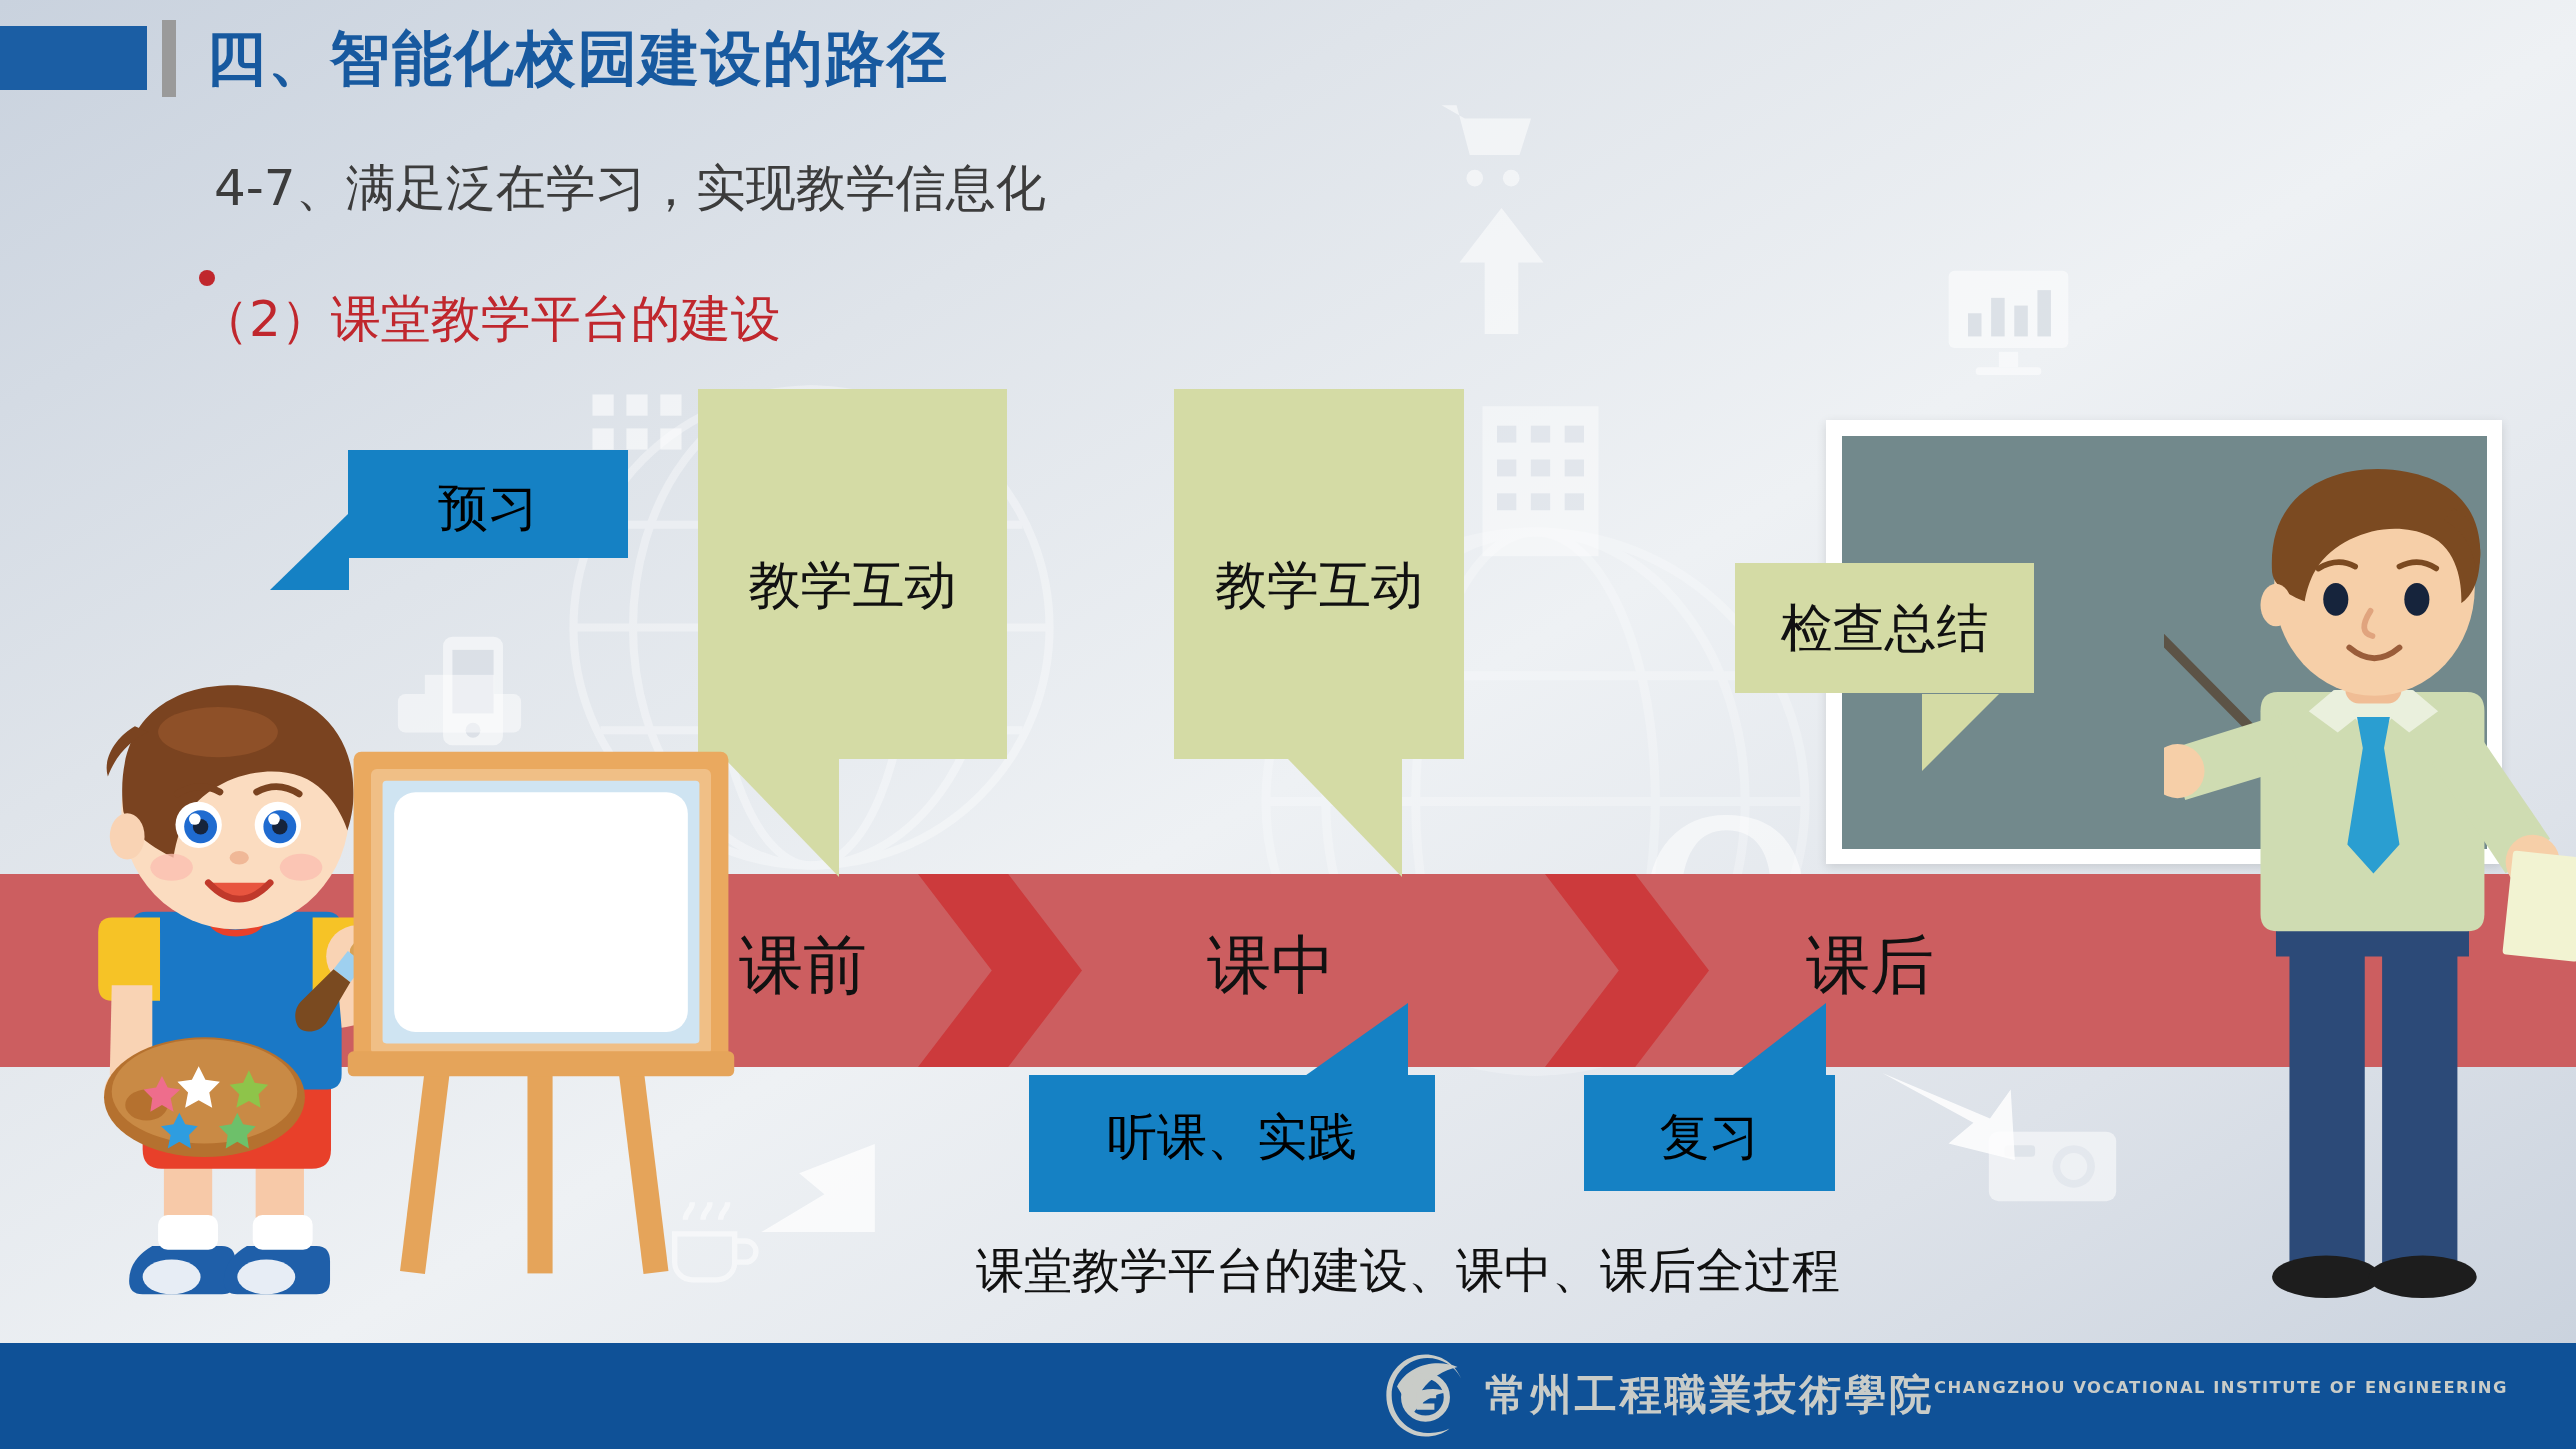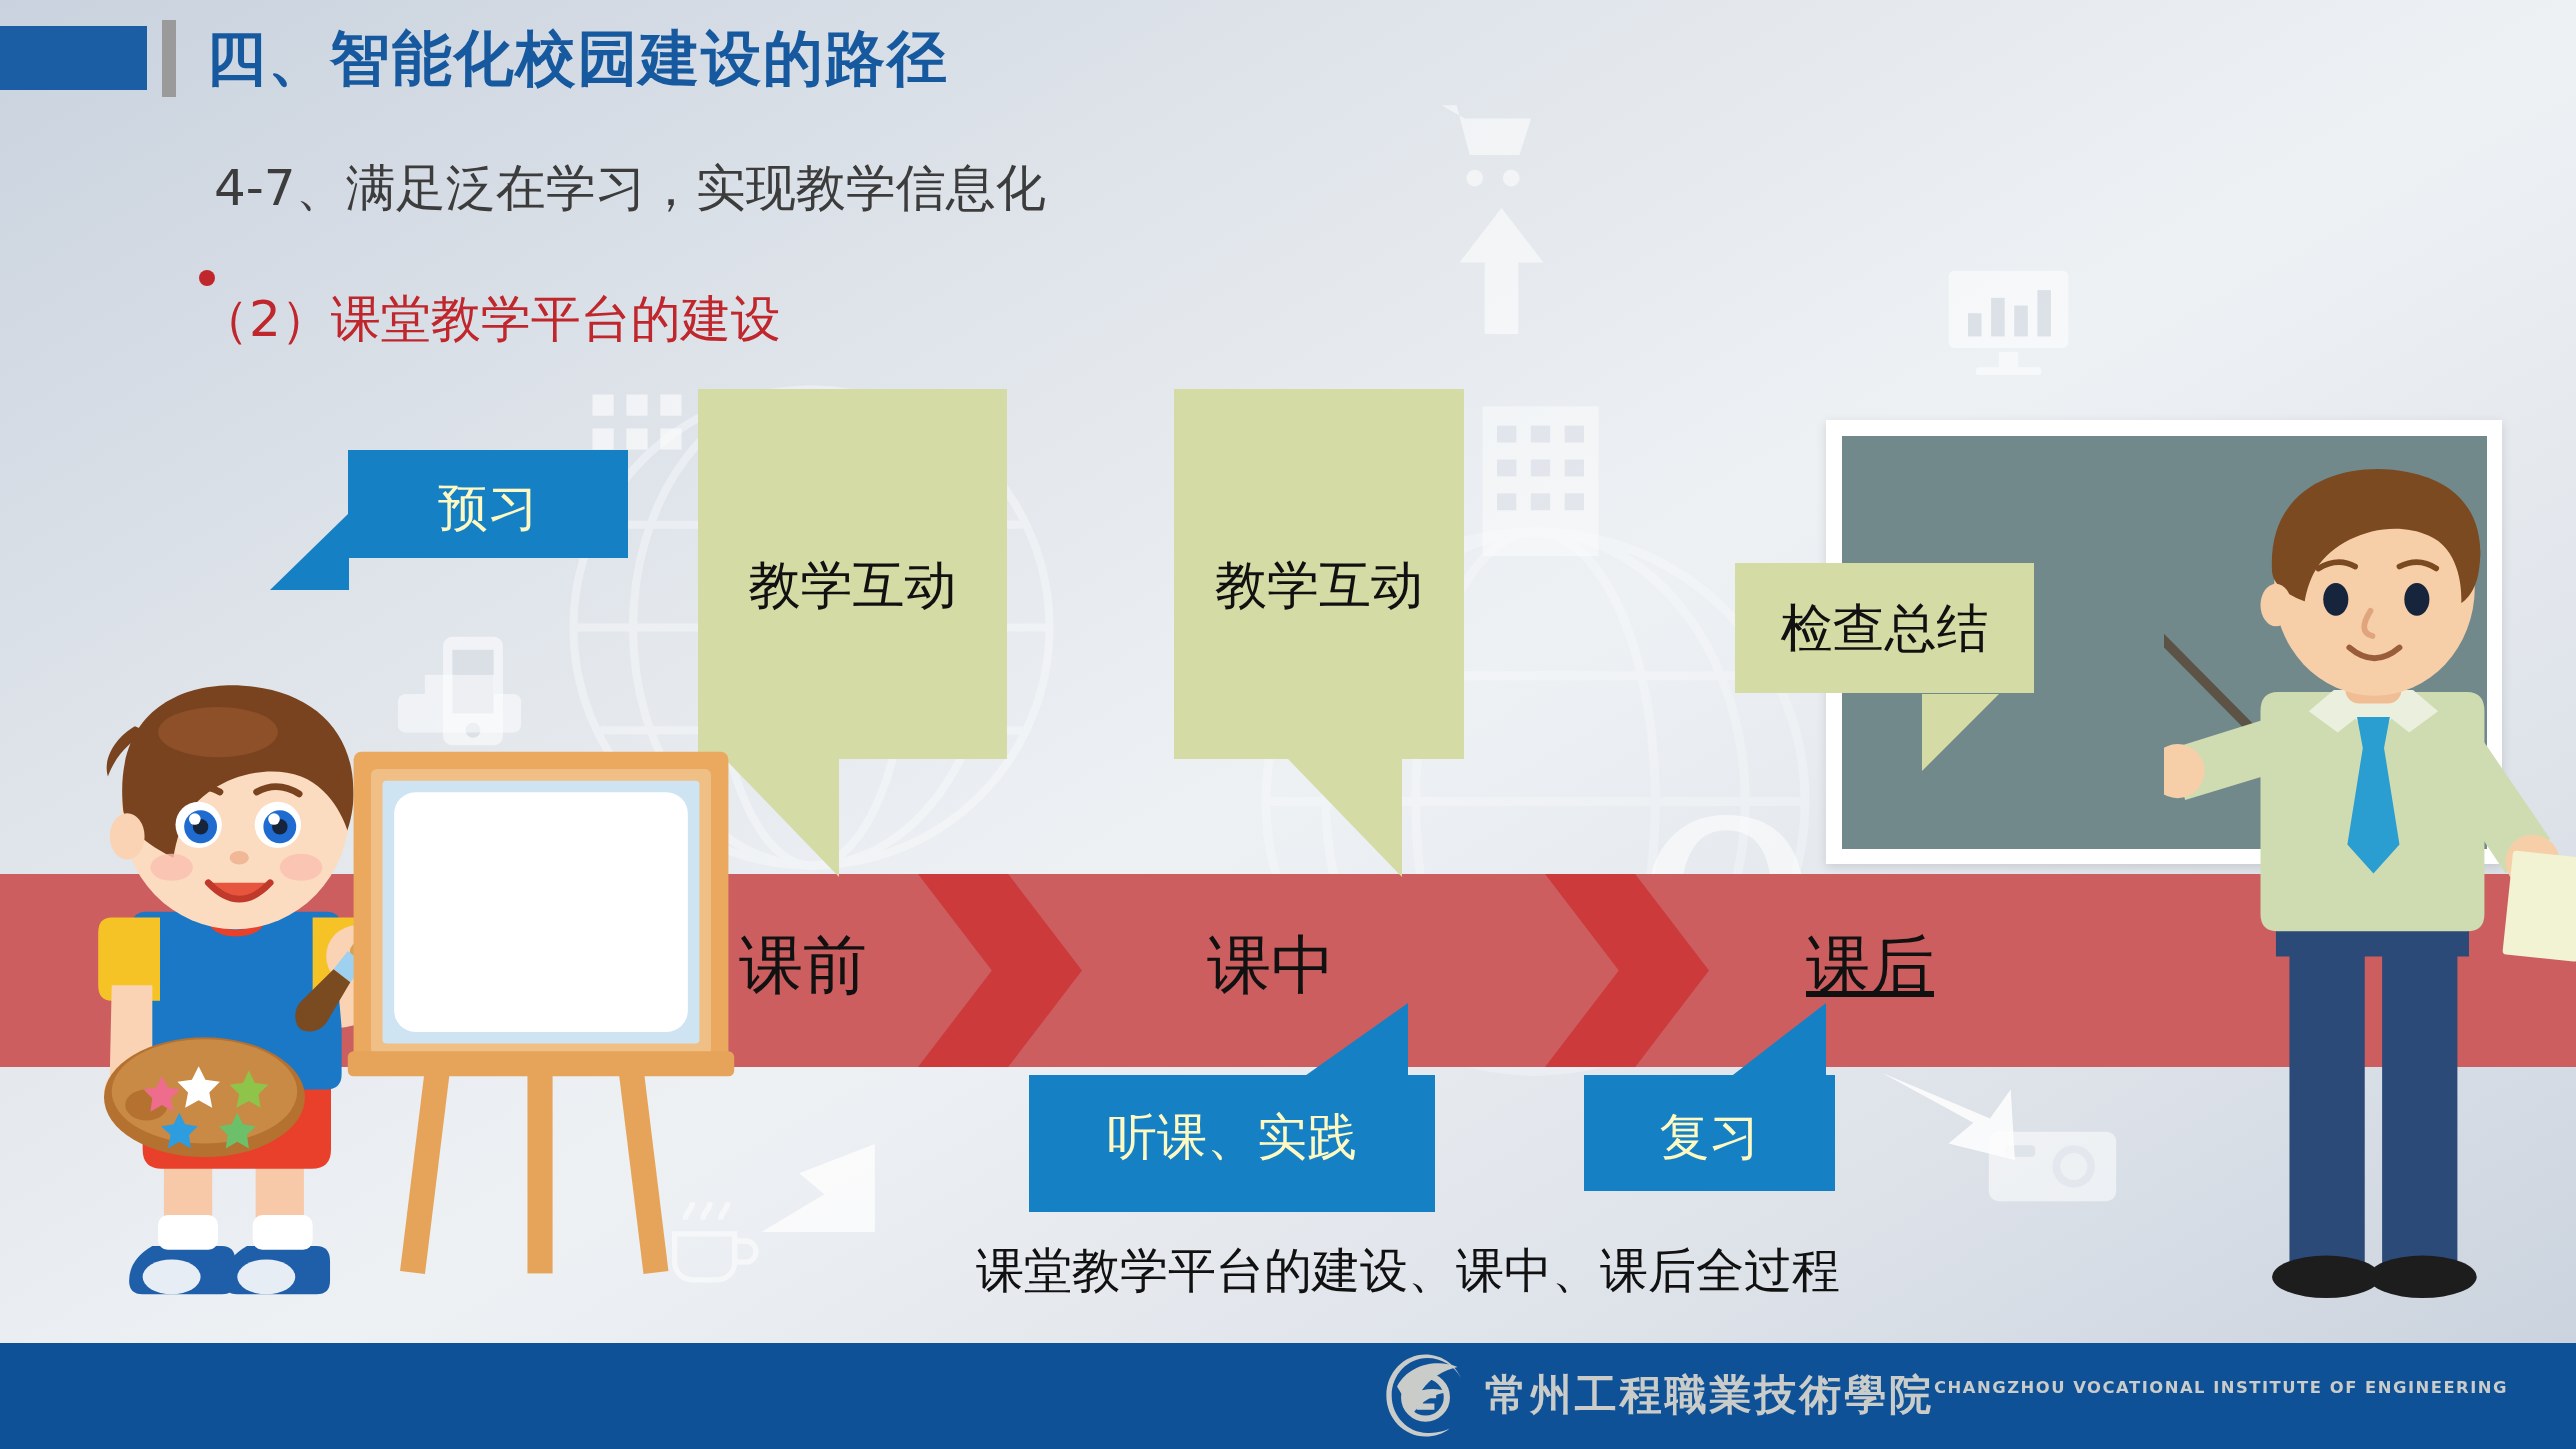--- a/index.html
+++ b/index.html
@@ -32,21 +32,21 @@
   .bullet-row{position:absolute;left:199px;top:270px;display:flex;white-space:nowrap;flex-direction:column;}
   .bullet-dot{width:16.4px;height:16.4px;border-radius:50%;background:#c0272d;margin-right:48px;}
   .bullet-text{font-size:50px;color:#c0272d;}
 
   
   .band{position:absolute;left:0;top:874px;width:2576px;height:193px;background:#cc5e60;}
   .chev{position:absolute;top:874px;width:164px;height:193px;background:#cc3a3c;}
   .chev.c1{left:918px;clip-path:polygon(0 0,55% 0,100% 50%,55% 100%,0 100%,45% 50%);}
   .chev.c2{left:1545px;clip-path:polygon(0 0,55% 0,100% 50%,55% 100%,0 100%,45% 50%);}
   .band-label{position:absolute;top:922px;font-size:64px;color:#111;white-space:nowrap;}
-  .bl1{left:739px;} .bl2{left:1207px;} .bl3{left:1806px;text-decoration:underline;}
+  .bl1{left:739px;} .bl2{left:1207px;} .bl3{left:1806px;}
 
   
   .olive{position:absolute;background:#d4dba5;}
   .olive .olabel{position:absolute;left:0;right:0;font-size:52px;color:#111;text-align:center;white-space:nowrap;}
   .olive-tail{position:absolute;background:#d4dba5;}
 
   #olive1{left:698px;top:389px;width:309px;height:370px;}
   #olive1 .olabel{top:162px;}
   #olive1-tail{left:725px;top:759px;width:114px;height:118px;
       clip-path:polygon(0 0,100% 0,100% 100%);}
@@ -56,21 +56,21 @@
   #olive2-tail{left:1288px;top:759px;width:114px;height:118px;
       clip-path:polygon(0 0,100% 0,100% 100%);}
 
   #olive3{left:1690px;top:563px;width:299px;height:130px;margin-left:45px;}
   #olive3 .olabel{top:31px;}
   #olive3-tail{left:1922px;top:694px;width:77px;height:77px;
       clip-path:polygon(0 0,100% 0,0 100%);}
 
   
   .blue{position:absolute;background:#1581c4;}
-  .blue .blabel{position:absolute;left:0;right:0;font-size:50px;color:#fef9c3;text-align:center;white-space:nowrap;}
+  .blue .blabel{position:absolute;left:0;right:0;font-size:50px;color:#000000;text-align:center;white-space:nowrap;}
   .blue-tail{position:absolute;background:#1581c4;}
 
   #blue1{left:348px;top:450px;width:280px;height:108px;}
   #blue1 .blabel{top:25px;}
   #blue1-tail{left:270px;top:513px;width:79px;height:77px;
       clip-path:polygon(100% 0,100% 100%,0 100%);}
 
   #blue2{left:1029px;top:1075px;width:406px;height:137px;}
   #blue2 .blabel{top:29px;}
   #blue2-tail{left:1302px;top:1003px;width:106px;height:75px;

